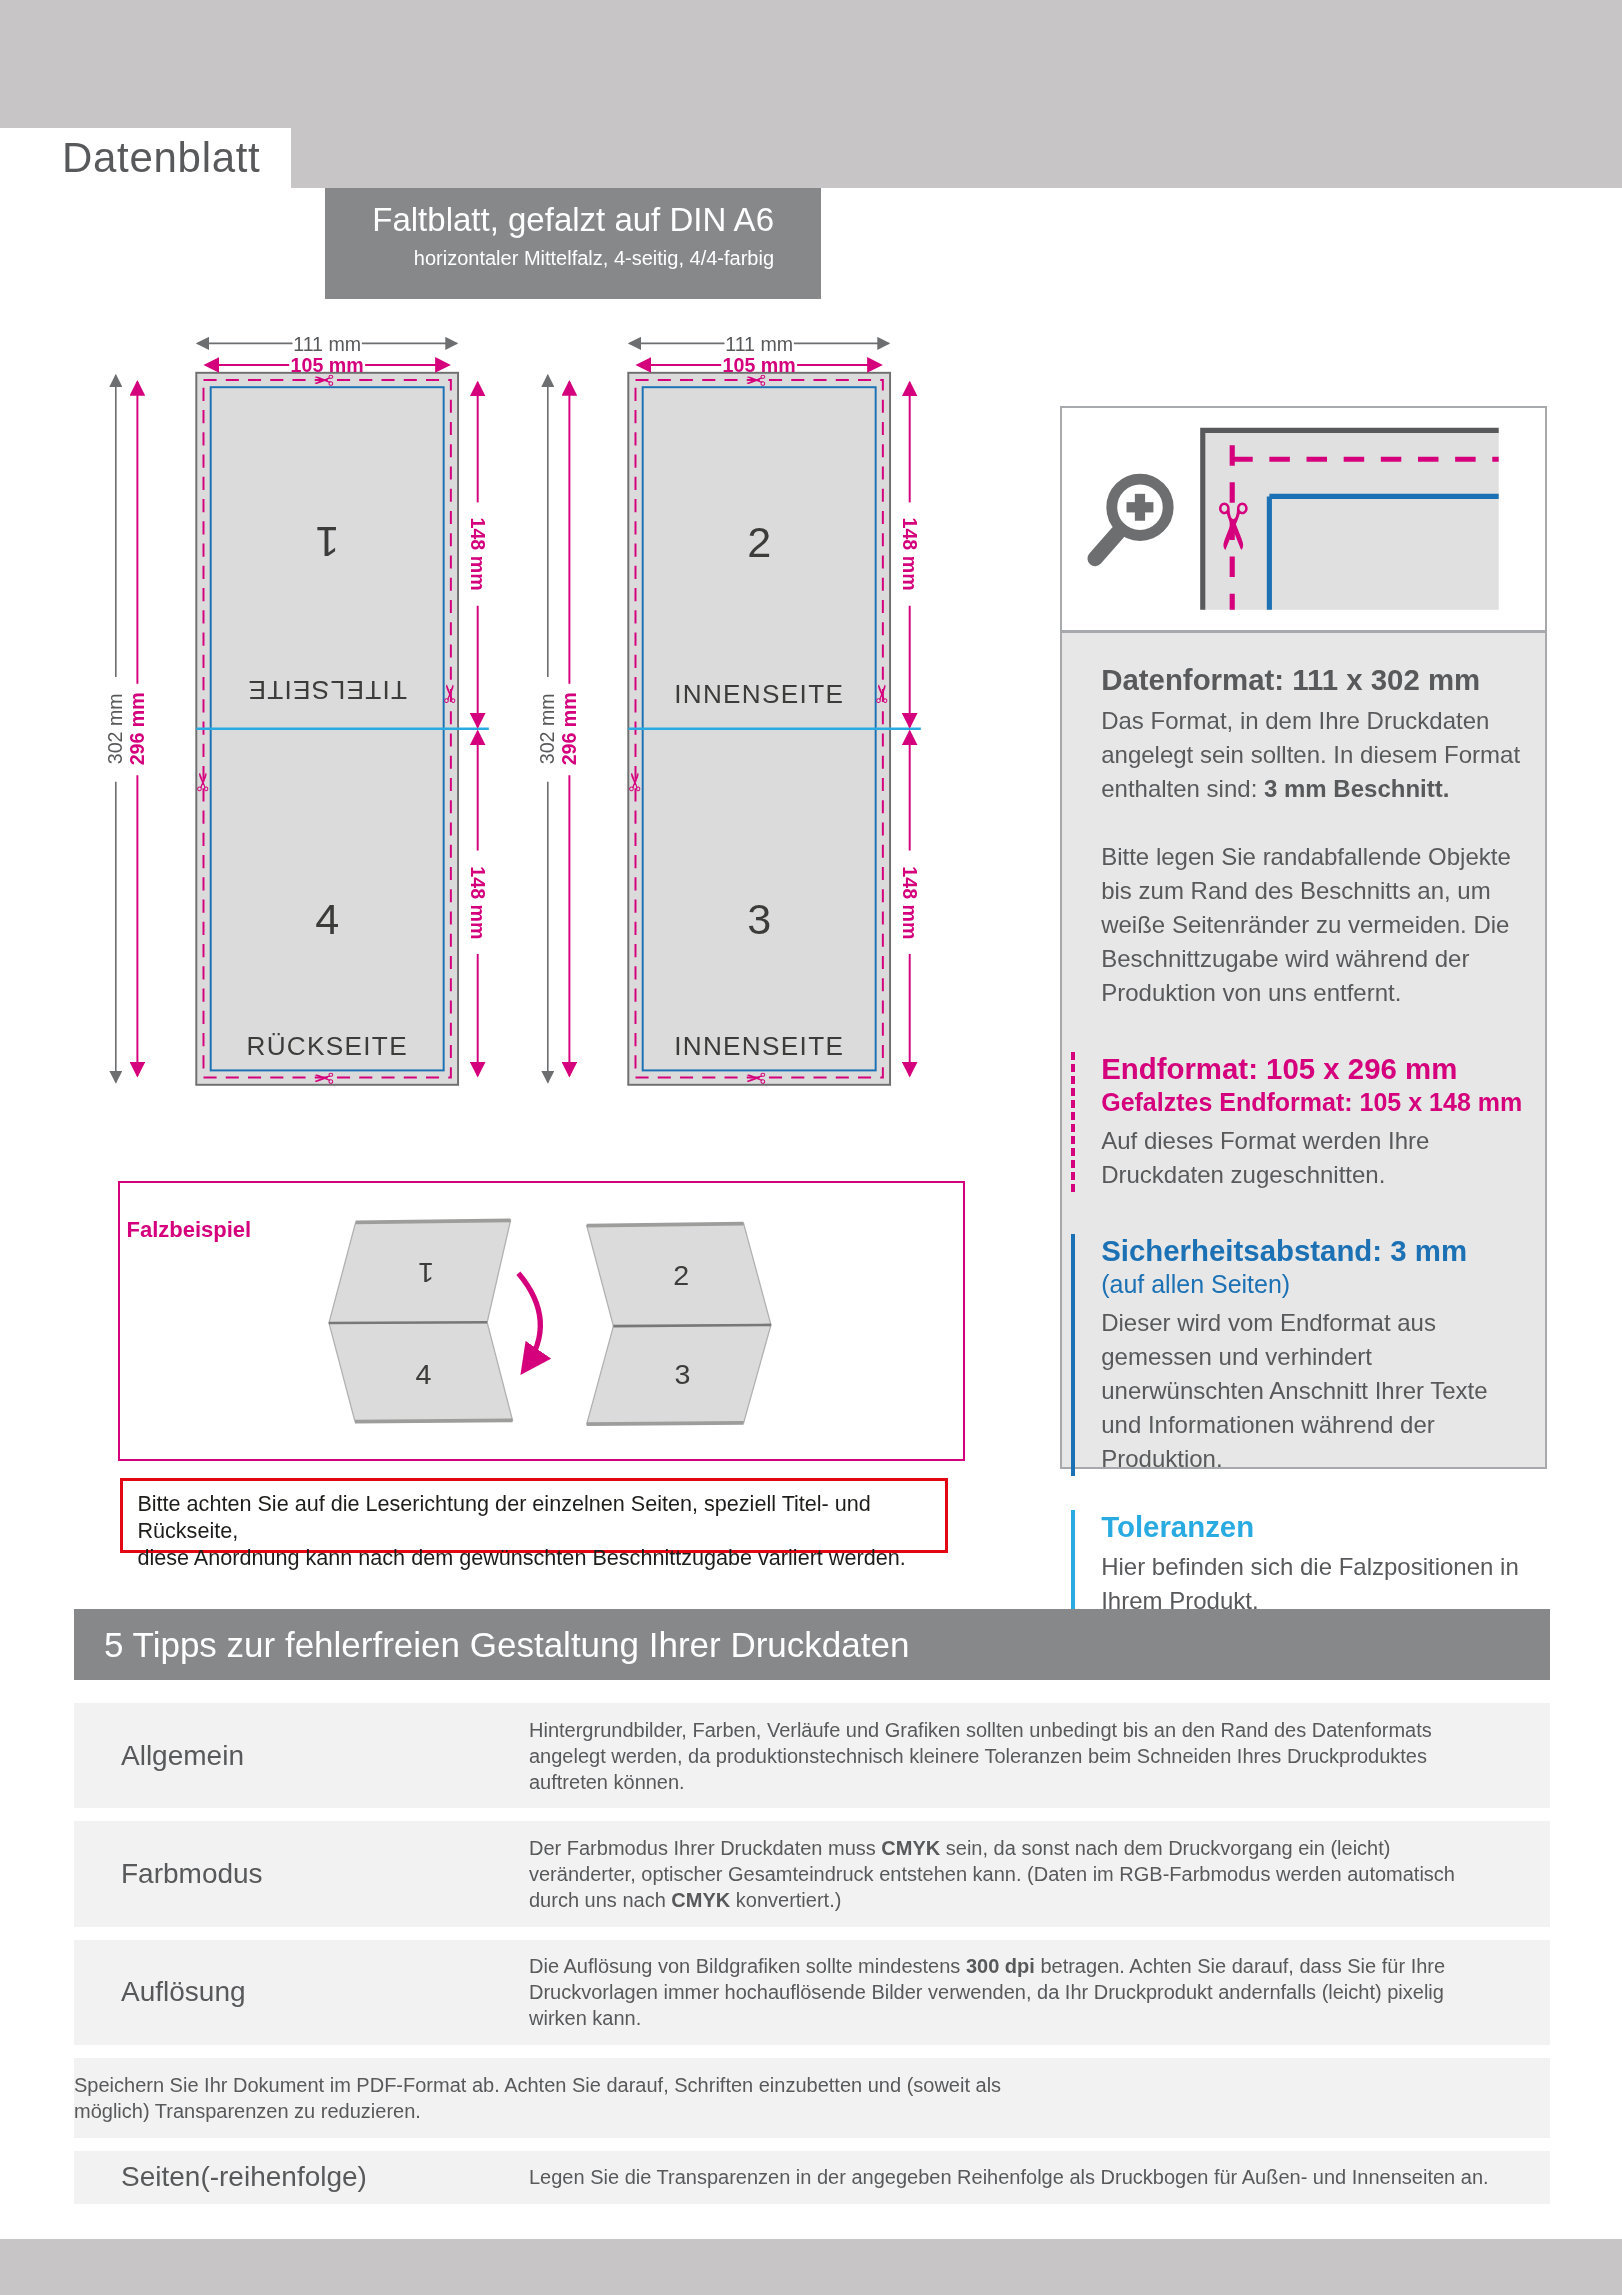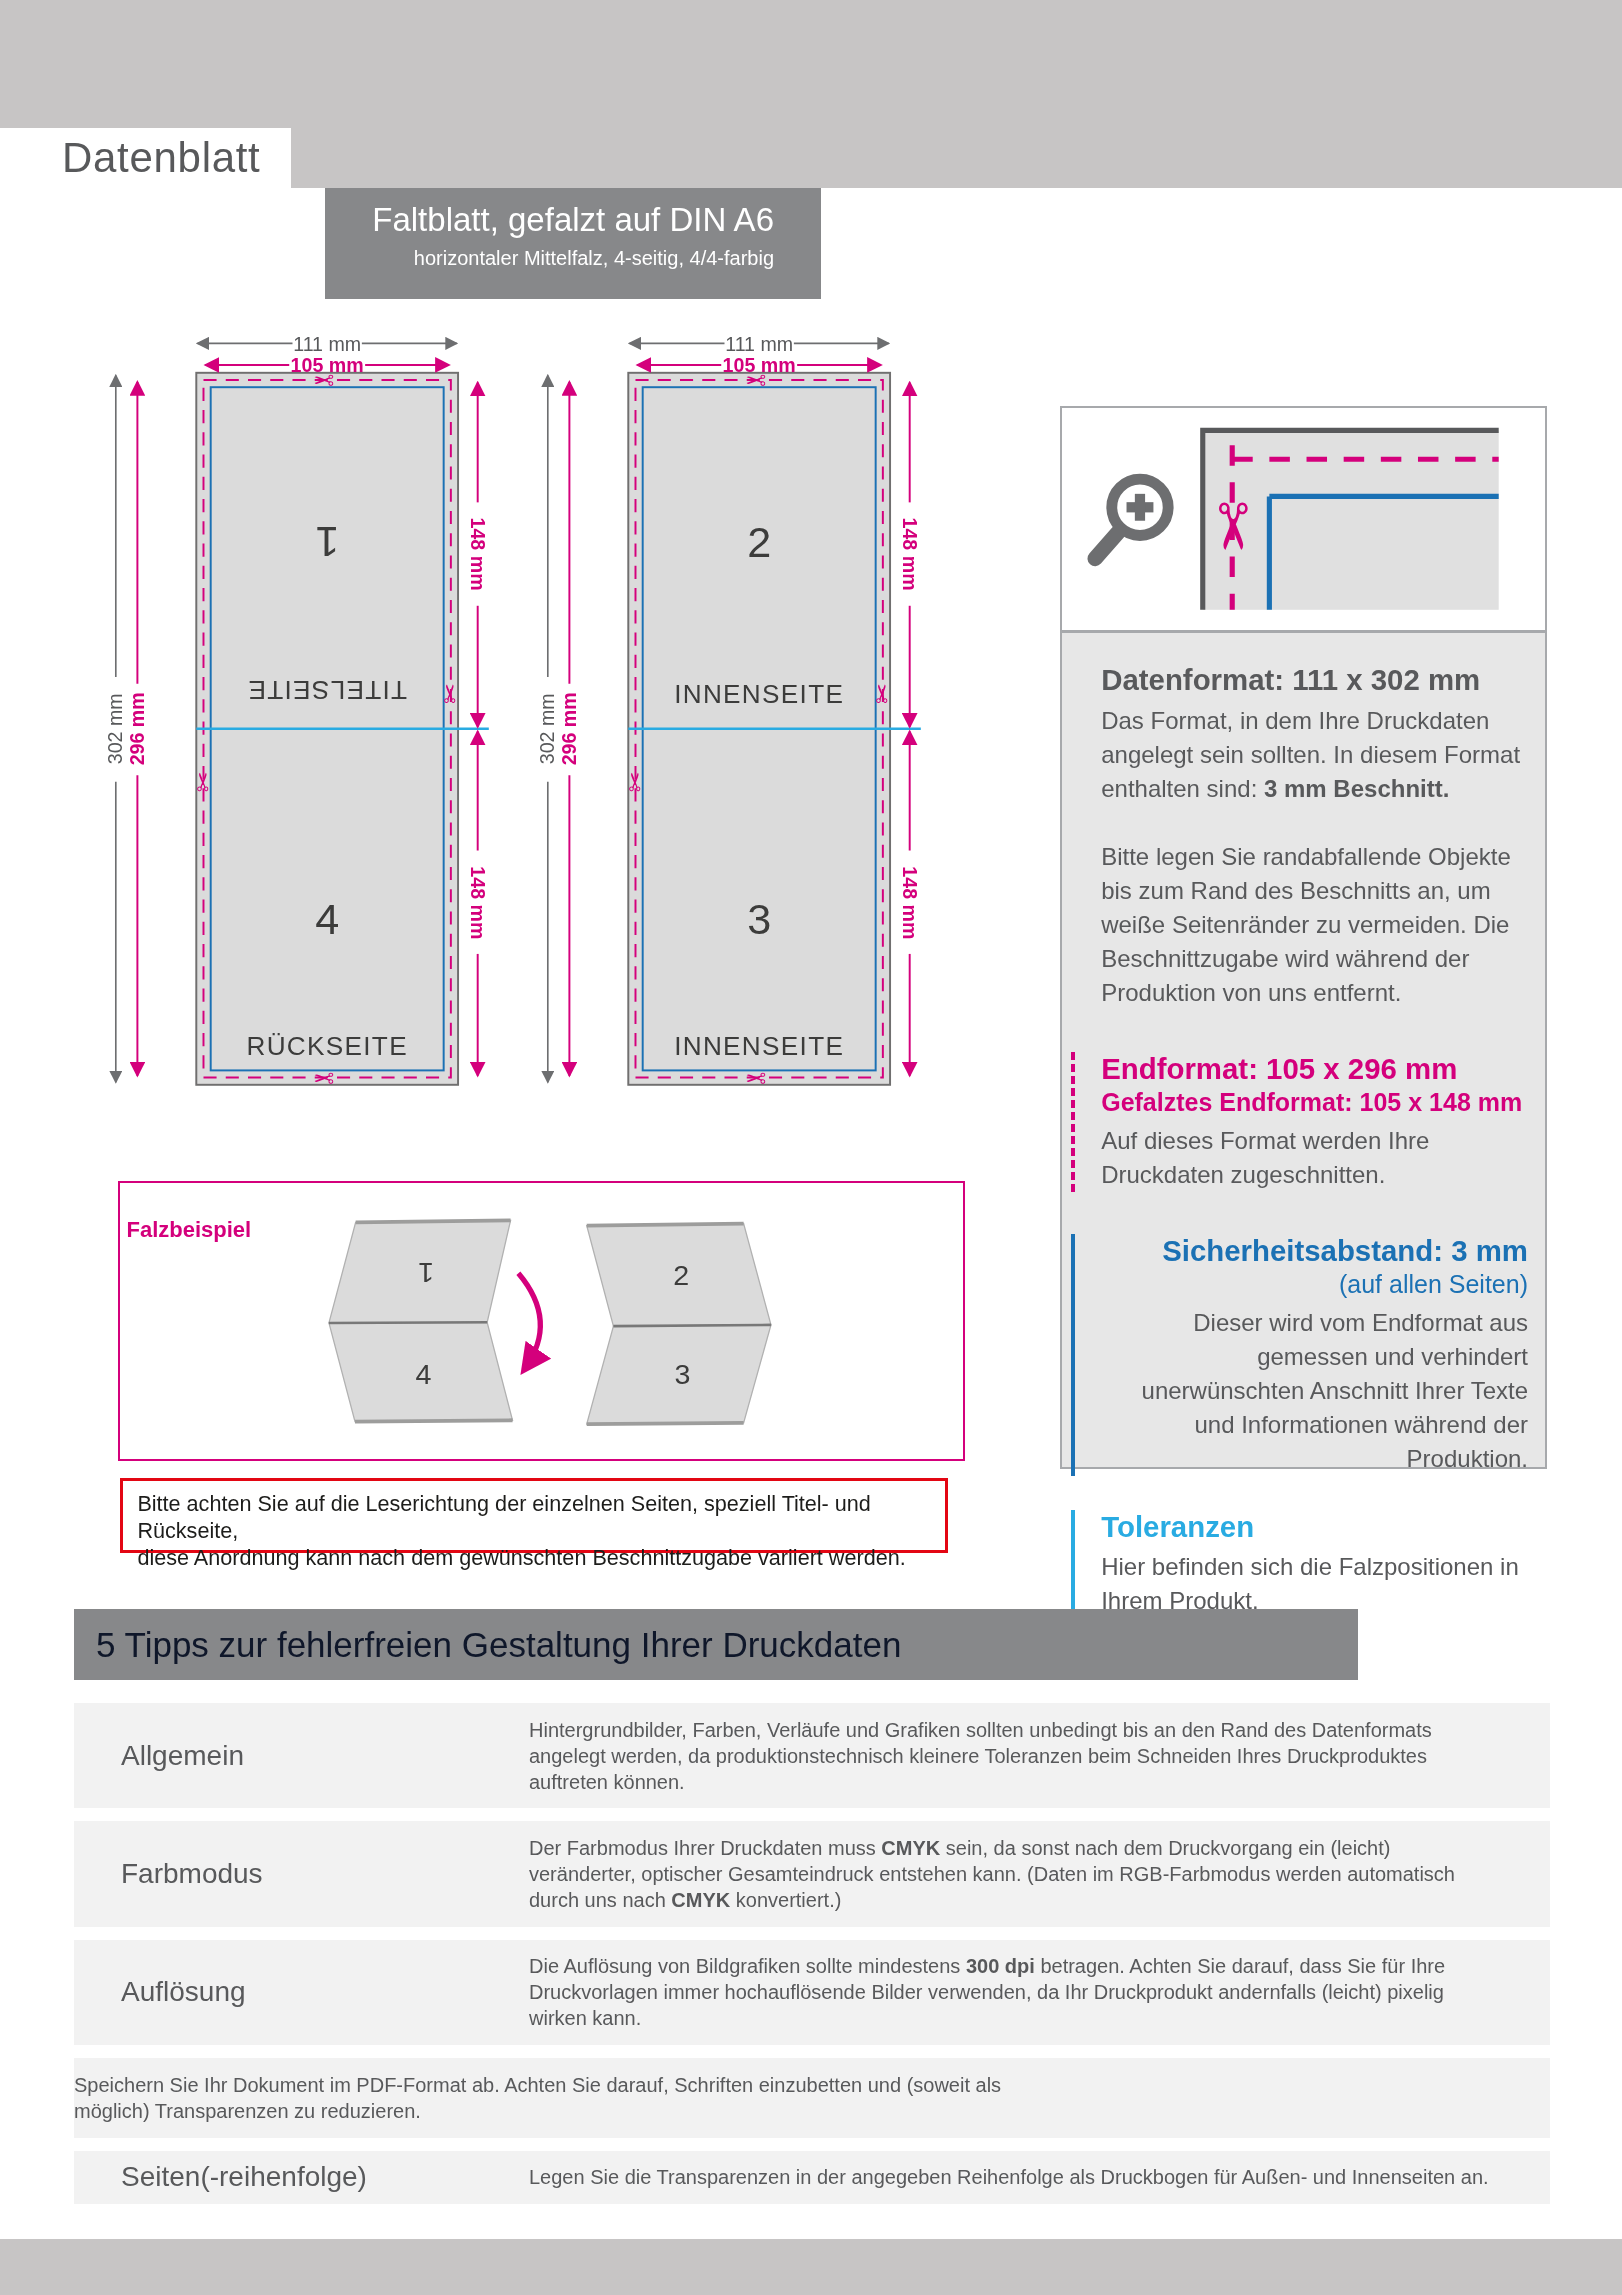--- a/index.html
+++ b/index.html
@@ -27,21 +27,21 @@
   .scissors{font-family:"DejaVu Sans",sans-serif;font-size:38px;fill:#d4007c;text-anchor:middle;}
   .scissors-big{font-family:"DejaVu Sans",sans-serif;font-size:100px;fill:#d4007c;text-anchor:middle;}
 
   
   .detail-box{position:absolute;left:1060px;top:406px;width:487px;height:226px;background:#ffffff;
               border:2.6px solid #a7a9ac;box-sizing:border-box;}
   .info-panel{position:absolute;left:1060px;top:631px;width:487px;height:838px;background:#e7e7e7;
               border:2.6px solid #a7a9ac;box-sizing:border-box;padding:30px 17px 0 9.2px;}
   .info-block{padding-left:26px;border-left:4.6px solid transparent;}
   .info-block.dashed{border-left:4.6px dashed #d4007c;}
-  .info-block.blue{border-left:4.6px solid #1b71b4;text-align:right;}
+  .info-block.blue{border-left:4.6px solid #1b71b4;}
   .info-block.lightblue{border-left:4.6px solid #29abe2;}
   .info-h{font-size:29.4px;font-weight:bold;color:#58595b;margin:0 0 6.5px 0;}
   .info-h.magenta{color:#d4007c;} .info-h.blue{color:#1b71b4;} .info-h.lightblue{color:#29abe2;}
   .info-sub{font-size:25px;font-weight:bold;color:#d4007c;margin:-3.9px 0 6.5px 0;}
   .info-sub.blue{color:#1b71b4;font-weight:400;}
   .info-p{font-size:24px;line-height:34px;color:#58595b;margin:0 0 0 0;}
   .mt{margin-top:34px;} .mt2{margin-top:42px;}
   .b{font-weight:bold;}
 
   
@@ -50,22 +50,22 @@
   .falz-label{position:absolute;left:6.5px;top:34px;font-size:22px;font-weight:bold;color:#d4007c;}
   .falz-svg{position:absolute;left:0;top:0;width:100%;height:100%;}
   .fz-num{font-size:44px;fill:#3c3c3b;text-anchor:middle;}
 
   
   .notice-box{position:absolute;left:120px;top:1478px;width:828px;height:75px;background:#ffffff;
               border:3.9px solid #e30613;box-sizing:border-box;padding:9.2px 0 0 14.4px;}
   .notice-line{display:block;font-size:21.6px;line-height:27px;color:#1d1d1b;}
 
   
-  .tips-heading{position:absolute;left:74px;top:1609px;width:1284px;height:71px;background:#87888a;
-                color:#0f172a;font-size:35px;line-height:71px;padding-left:22px;box-sizing:border-box;}
+  .tips-heading{position:absolute;left:74px;top:1609px;width:1476px;height:71px;background:#87888a;
+                color:#ffffff;font-size:35px;line-height:71px;padding-left:30px;box-sizing:border-box;}
   .tips-table{position:absolute;left:74px;top:1703px;width:1476px;}
   .tip-row{display:flex;background:#f2f2f2;margin-bottom:13px;}
   .tip-label{flex:0 0 455px;display:flex;align-items:center;padding-left:47px;box-sizing:border-box;
              font-size:28px;color:#58595b;}
   .tip-text{font-size:20px;line-height:26px;color:#58595b;width:962px;margin:0;padding:13.7px 0;}
 
   
   .footer-band{position:absolute;left:0;top:2239px;width:1623px;height:56px;background:#c7c5c5;}
 </style>
 </head>

